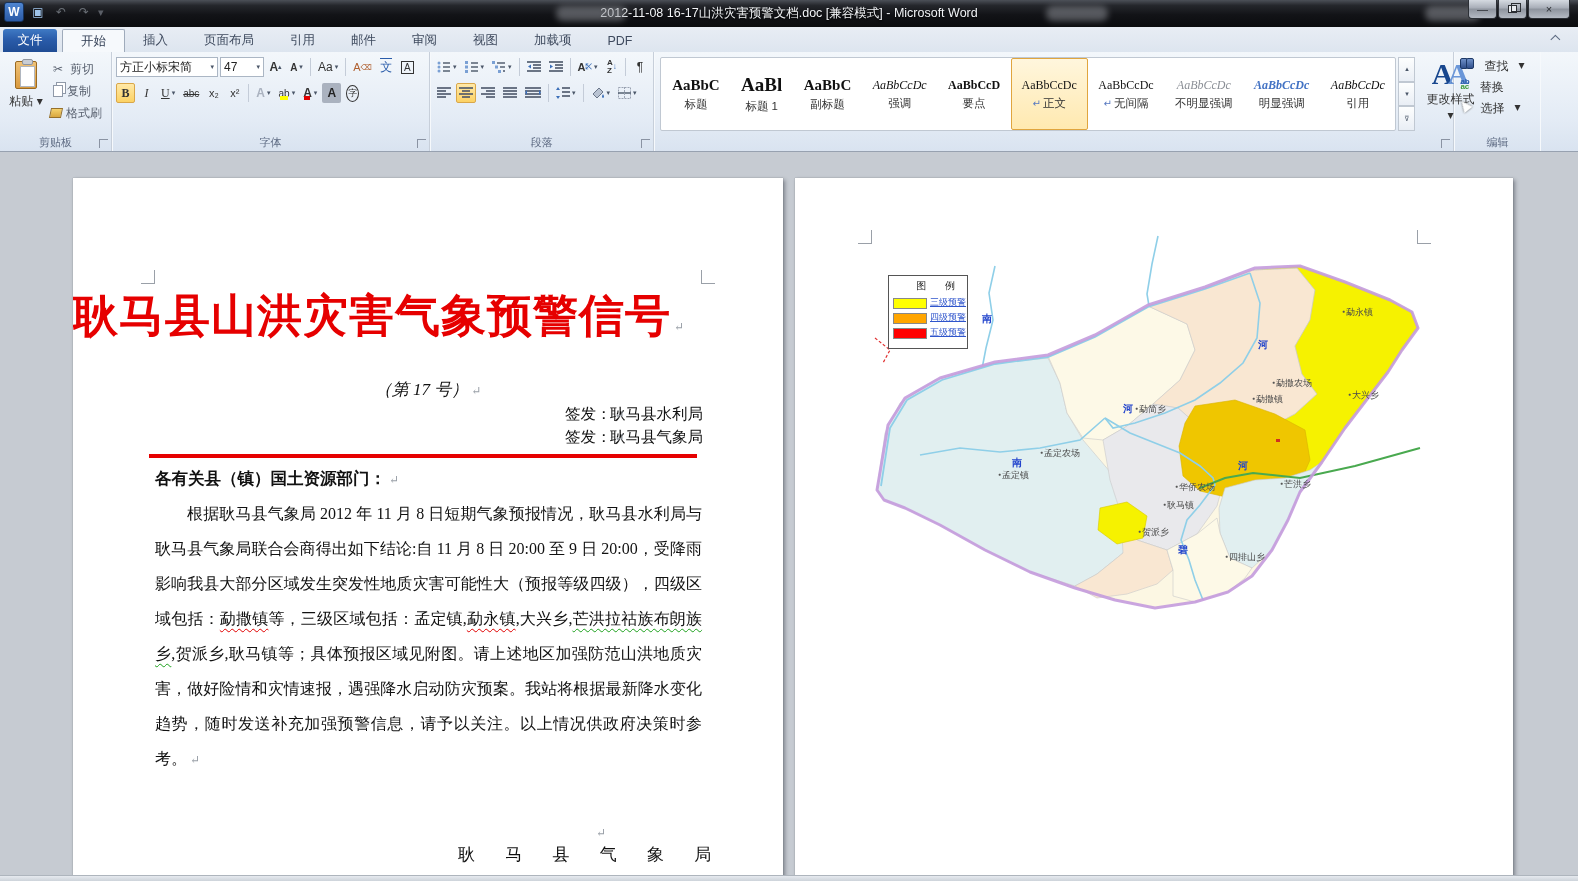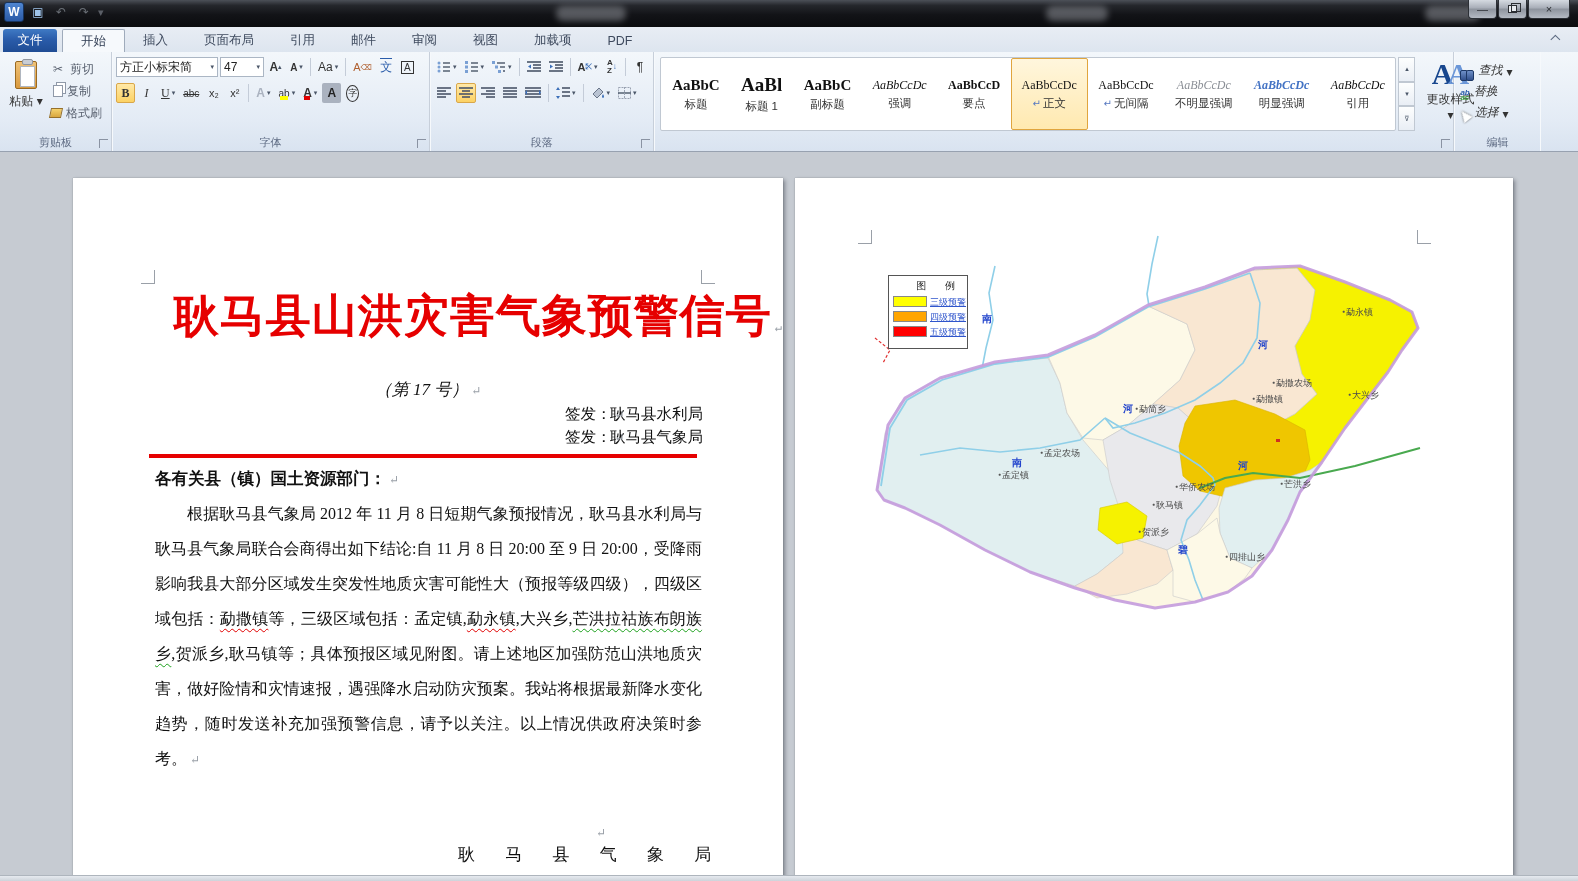--- a/index.html
+++ b/index.html
@@ -88,58 +88,58 @@
   .s-label { font-size:11.5px; color:#333; white-space:nowrap; }
   .s-mark { color:#5577c0; font-size:10px; margin-right:2px; }
   .styles-scroll { position:absolute; left:744px; top:5px; width:17px; height:74px; display:flex; flex-direction:column; }
   .ss-btn { flex:1; border:1px solid #c0c8d2; background:linear-gradient(#fdfefe,#e9eef5); font-size:7px; color:#4a5668; display:flex; align-items:center; justify-content:center; }
   #change-styles { position:absolute; left:766px; top:5px; width:60px; height:74px; text-align:center; font-size:12px; color:#333; }
   .aa-big { font-family:"Liberation Serif","DejaVu Serif",serif; font-size:30px; font-weight:bold; line-height:34px; }
   .aa-big .a1 { color:#17468e; } .aa-big .a2 { color:#6a96d8; margin-left:-6px; }
 
   
   #g-editing { width:86px; border-right:none; }
-  .edit-cmd { display:flex; align-items:flex-end; gap:4px; height:21px; font-size:12px; color:#333; padding-left:6px;font-style:italic; }
+  .edit-cmd { display:flex; align-items:flex-start; gap:10px; height:21px; font-size:12px; color:#333; padding-left:6px; }
   .binoc { width:14px; height:9px; position:relative; }
   .binoc::before,.binoc::after { content:""; position:absolute; top:0; width:6px; height:9px; background:linear-gradient(#6f90c8,#31508c); border:1px solid #1d3866; border-radius:2px; }
   .binoc::after { right:0; }
   .repl-ico { font-size:8px; line-height:5px; color:#2a5caa; font-weight:bold; }
   .repl-ico .g { color:#3c9a3c; }
   .sel-ico { width:0; height:0; border-left:5px solid transparent; border-right:5px solid transparent; border-bottom:11px solid #fff; transform:rotate(-38deg); filter:drop-shadow(0 0 1px #555); }
 
   
   #docarea { position:absolute; left:0; top:152px; width:1578px; bottom:6px; background:#c6cbd2; overflow:hidden; }
   .page { position:absolute; top:26px; background:#fff; box-shadow:2px 2px 4px rgba(40,45,55,.45), 0 0 1px #8b9097; overflow:hidden; }
   #page1 { left:73px; width:710px; height:780px; }
   #page2 { left:795px; width:718px; height:780px; }
   .cropmark { position:absolute; width:14px; height:14px; }
   .cm-tl { border-right:1px solid #9aa0a8; border-bottom:1px solid #9aa0a8; }
   .cm-tr { border-left:1px solid #9aa0a8; border-bottom:1px solid #9aa0a8; }
   .doc-mark { color:#9aa0a8; font-size:12px; font-weight:normal; margin-left:3px; }
 
   
   .serif { font-family:"Liberation Serif","DejaVu Serif",serif; }
-  #doc-title { position:absolute; left:0; right:0; top:108px; text-align:right; color:#e60000; font-weight:bold; font-size:45px; letter-spacing:1px; white-space:nowrap;font-family:Liberation Mono, monospace; }
+  #doc-title { position:absolute; left:0; right:0; top:108px; text-align:left; color:#e60000; font-weight:bold; font-size:45px; letter-spacing:1px; white-space:nowrap; }
   #doc-subtitle { position:absolute; left:0; right:0; top:200px; text-align:center; font-size:17px; color:#111;font-style:italic; }
   .issuer-row { position:absolute; left:84px; width:546px; font-size:15.5px; color:#111;text-align:right; }
   .issuer-row .sign { position:absolute; left:408px; }
   #red-rule { position:absolute; left:76px; top:276px; width:548px; height:3.5px; background:#e60000; }
   #salutation { position:absolute; left:82px; top:290px; font-size:16.5px; font-weight:bold; color:#111; }
   #body-paragraph { position:absolute; left:82px; top:318px; width:547px; font-size:16px; line-height:35px; color:#111; text-align:justify; text-justify:inter-character; }
   #body-paragraph .indent { display:inline-block; width:32px; }
   .wavy-red { text-decoration:underline wavy #e00000 1px; text-underline-offset:4px; }
   .wavy-green { text-decoration:underline wavy #1ca01c 1px; text-underline-offset:4px; }
   #sig-pilcrow { position:absolute; left:520px; top:648px; }
   #signature-block { position:absolute; left:385px; top:662px; }
   .sig-line { font-family:"Liberation Serif","DejaVu Serif",serif; font-size:17px; color:#111; letter-spacing:13px; line-height:29px; white-space:nowrap; }
 
   
   #legend { position:absolute; left:93px; top:97px; width:80px; height:74px; background:#fff; border:1px solid #555; box-shadow:0 0 0 1px #fff inset; padding:3px 4px 2px; }
   #legend-title { font-size:10px; color:#222; text-align:right; letter-spacing:8px; padding-left:8px; margin-bottom:3px; }
-  .lg-row { display:flex; align-items:flex-start; gap:3px; margin-bottom:2px; }
+  .lg-row { display:flex; align-items:flex-end; gap:3px; margin-bottom:2px; }
   .lg-swatch { width:34px; height:11px; border:1px solid #888; flex:none; }
   .lg-label { font-size:9px; color:#2f55cc; text-decoration:underline; white-space:nowrap; }
   #map-label-layer { position:absolute; left:0; top:0; width:718px; height:697px; }
   .map-label { position:absolute; font-size:9px; color:#4a4a4a; white-space:nowrap; }
   .map-label::before { content:"●"; font-size:5px; vertical-align:2px; margin-right:1px; color:#555; }
   .river-label { position:absolute; font-size:10px; font-weight:bold; color:#2244cc; white-space:nowrap; }
 
   
   #status-sliver { position:absolute; left:0; bottom:0; width:1578px; height:6px; background:linear-gradient(#e6eaef,#cdd3da); border-top:1px solid #aeb5bd; }
 </style>
@@ -147,20 +147,21 @@
 <body>
 
 <div id="titlebar">
   <div id="qat">
     <div class="wlogo">W</div>
     <div class="qat-btn save">▣</div>
     <div class="qat-btn dim">↶</div>
     <div class="qat-btn dim">↷</div>
     <div class="qat-sep">▾</div>
   </div>
+  <div id="win-title">2012-11-08 16-17山洪灾害预警文档.doc [兼容模式]  -  Microsoft Word</div>
   <div class="redacted" style="left:556px;width:70px;"></div>
   <div class="redacted" style="left:1046px;width:62px;"></div>
   <div class="redacted" style="left:1425px;width:55px;"></div>
   <div id="win-controls">
     <div class="wc-btn">—</div>
     <div class="wc-btn">
         <span class="restore-glyph"></span>
       </div>
     <div class="wc-btn close">×</div>
   </div>
@@ -560,21 +561,21 @@
 
     <div id="map-label-layer">
         <div class="map-label" style="left: 547px; top: 128px;">勐永镇</div>
         <div class="map-label" style="left: 477px; top: 199px;">勐撒农场</div>
         <div class="map-label" style="left: 457px; top: 215px;">勐撒镇</div>
         <div class="map-label" style="left: 553px; top: 211px;">大兴乡</div>
         <div class="map-label" style="left: 340px; top: 225px;">勐简乡</div>
         <div class="map-label" style="left: 245px; top: 269px;">孟定农场</div>
         <div class="map-label" style="left: 203px; top: 291px;">孟定镇</div>
         <div class="map-label" style="left: 380px; top: 303px;">华侨农场</div>
-        <div class="map-label" style="left: 357px; top: 321px;">耿马镇</div>
+        <div class="map-label" style="left: 368px; top: 321px;">耿马镇</div>
         <div class="map-label" style="left: 343px; top: 348px;">贺派乡</div>
         <div class="map-label" style="left: 485px; top: 300px;">芒洪乡</div>
         <div class="map-label" style="left: 430px; top: 373px;">四排山乡</div>
         <div class="river-label" style="left: 187px; top: 134px;">南</div>
         <div class="river-label" style="left: 463px; top: 160px;">河</div>
         <div class="river-label" style="left: 328px; top: 224px;">河</div>
         <div class="river-label" style="left: 217px; top: 278px;">南</div>
         <div class="river-label" style="left: 443px; top: 281px;">河</div>
         <div class="river-label" style="left: 383px; top: 365px;">碧</div>
       </div>

